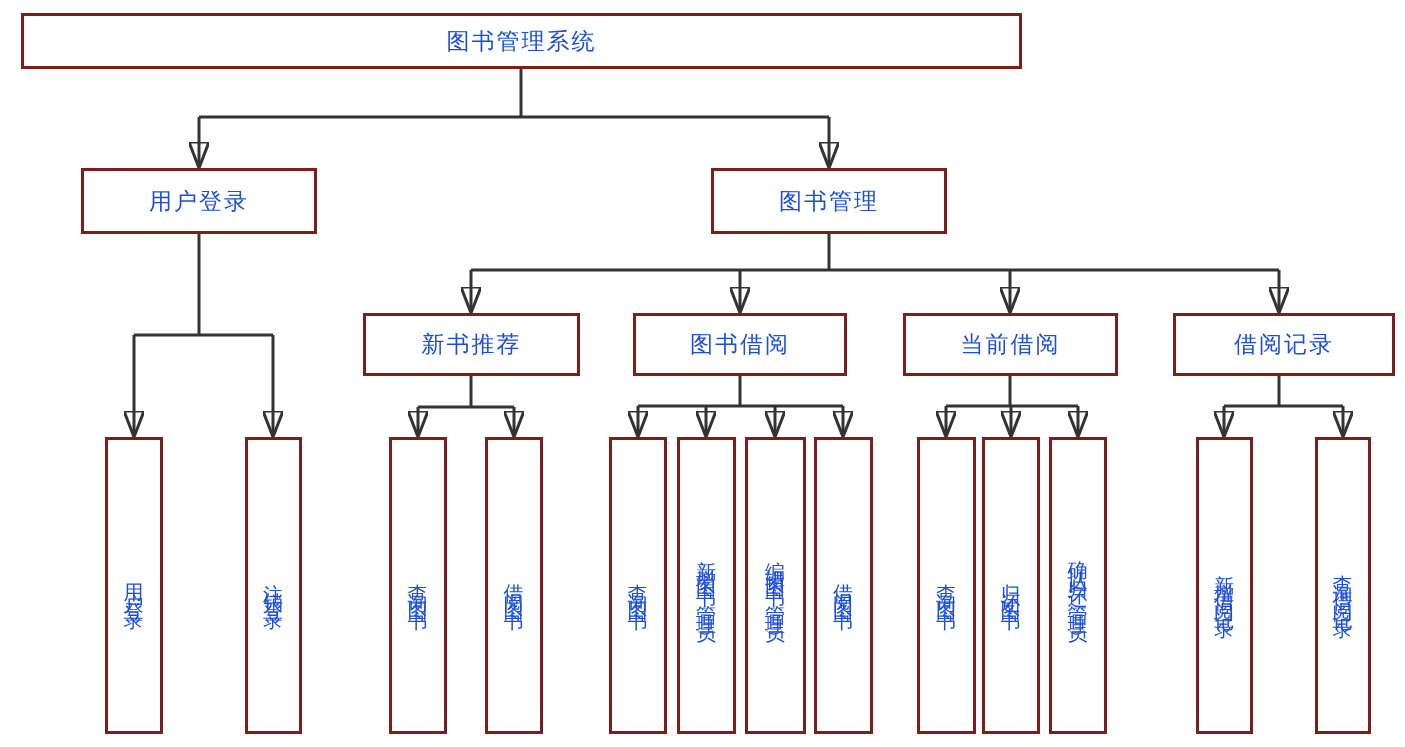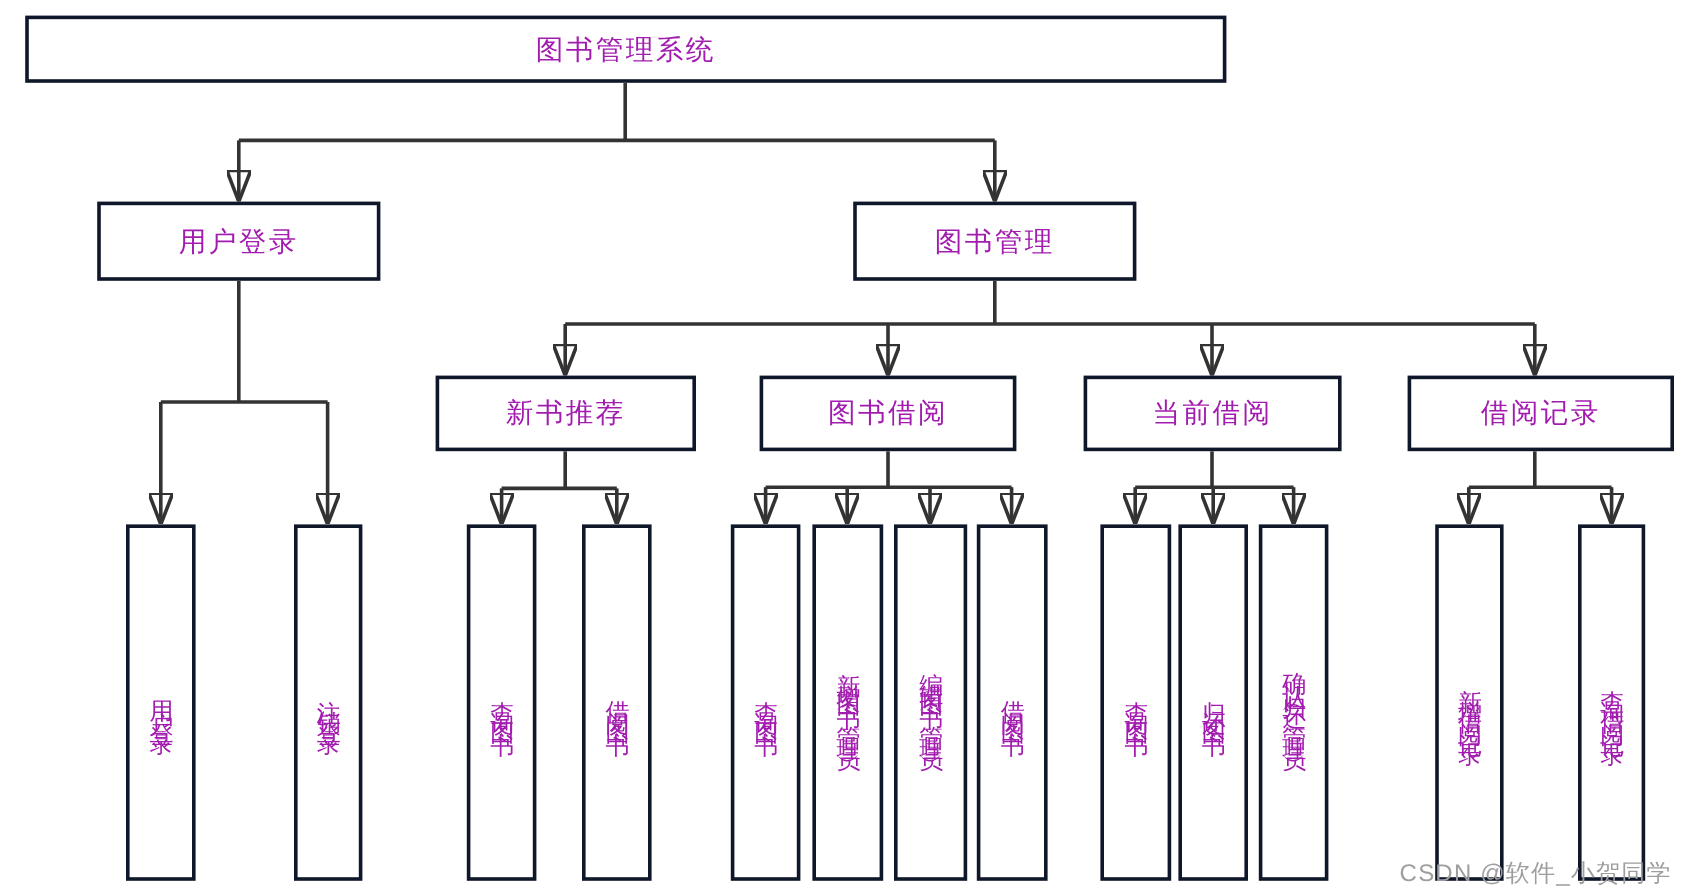--- a/index.html
+++ b/index.html
@@ -7,23 +7,23 @@
     position:relative;
     width:1405px;height:747px;
     background:#ffffff;
     font-family:"Liberation Sans","DejaVu Sans",sans-serif;
     overflow:hidden;
   }
   .connectors{position:absolute;left:0;top:0;z-index:1;}
   .connectors path,.connectors line{stroke:#333333;stroke-width:3;fill:none;}
   .node{
     position:absolute;box-sizing:border-box;z-index:2;
-    background:#ffffff;border:3px solid #0f172a;
+    background:#ffffff;border:3px solid #7f1d1d;
     display:flex;align-items:center;justify-content:center;
-    color:#a21caf;font-size:23px;letter-spacing:2px;
+    color:#1d4ed8;font-size:23px;letter-spacing:2px;
     white-space:nowrap;line-height:1;
   }
   .vnode{
     writing-mode:vertical-rl;text-orientation:mixed;
     font-size:20px;letter-spacing:9px;line-height:1;
     white-space:normal;
   }
   .watermark{
     position:absolute;right:12px;bottom:6px;z-index:5;
     color:#9e9e9e;font-size:20px;letter-spacing:1px;
@@ -118,15 +118,14 @@
   <div class="node vnode" style="left:745px;top:437px;width:61px;height:297px">编辑图书（管理员）</div>
   <div class="node vnode" style="left:814px;top:437px;width:59px;height:297px">借阅图书</div>
 
   <div class="node vnode" style="left:917px;top:437px;width:59px;height:297px">查询图书</div>
   <div class="node vnode" style="left:982px;top:437px;width:58px;height:297px">归还图书</div>
   <div class="node vnode" style="left:1049px;top:437px;width:58px;height:297px">确认归还（管理员）</div>
 
   <div class="node vnode" style="left:1196px;top:437px;width:57px;height:297px">新增借阅记录</div>
   <div class="node vnode" style="left:1315px;top:437px;width:56px;height:297px">查询借阅记录</div>
 
-  <div class="watermark">CSDN @软件_小贺同学</div>
 
 </div>
 
 </body></html>

